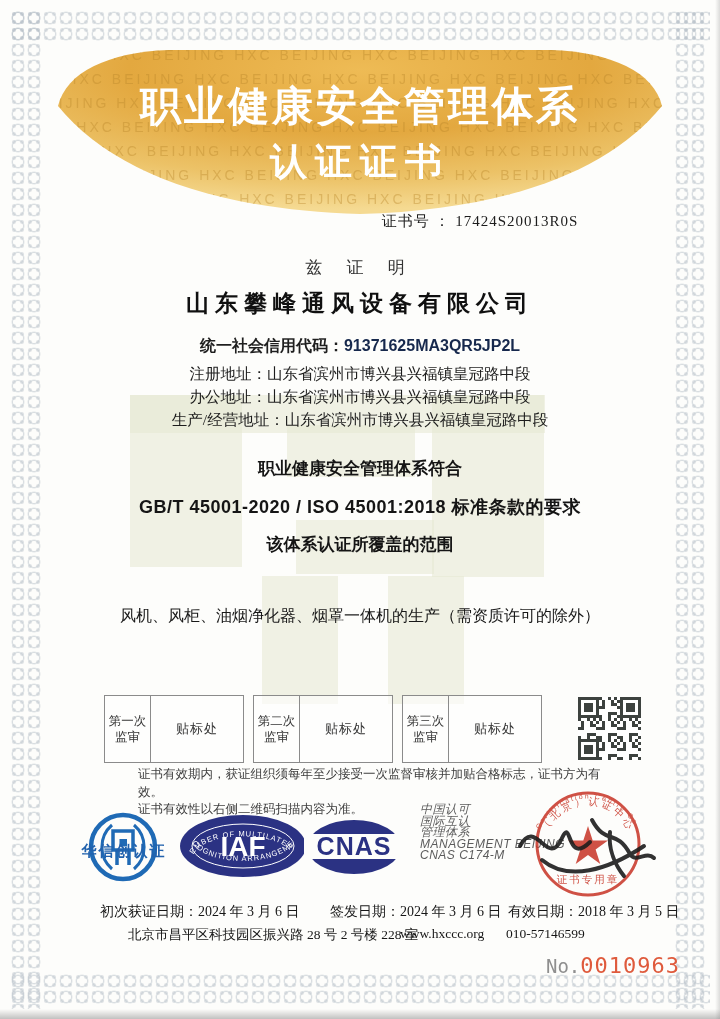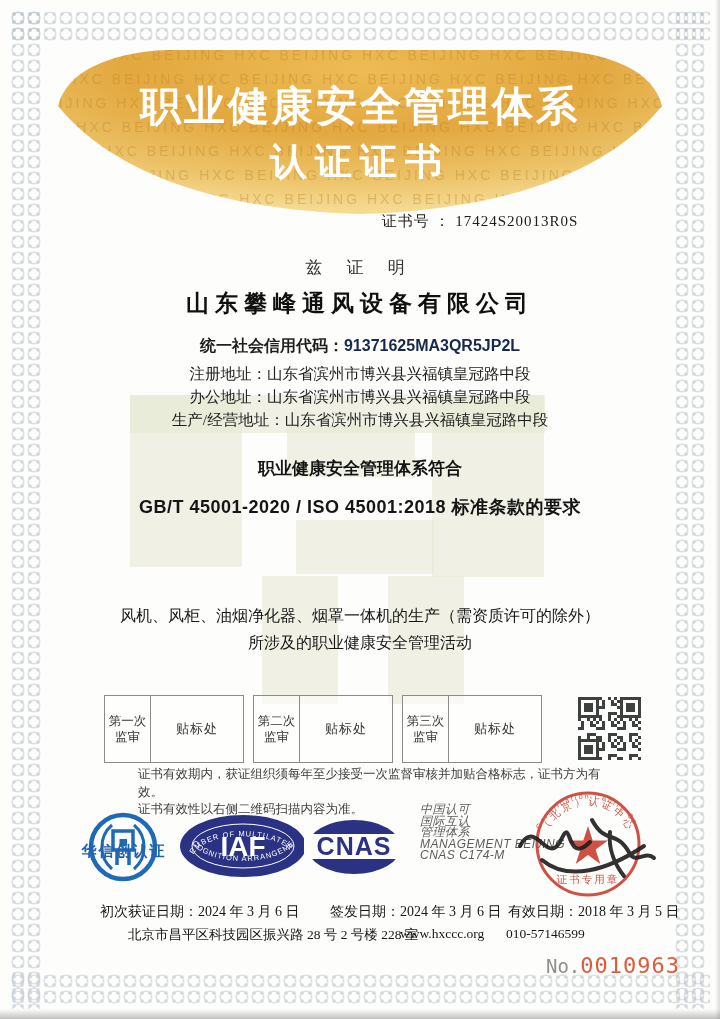--- a/index.html
+++ b/index.html
@@ -133,23 +133,23 @@
   <div class="centerline credit">
     <span>统一社会信用代码：</span><span class="val">91371625MA3QR5JP2L</span>
   </div>
   <div class="centerline addr-wrap">
     <div class="addr">注册地址：山东省滨州市博兴县兴福镇皇冠路中段</div>
     <div class="addr">办公地址：山东省滨州市博兴县兴福镇皇冠路中段</div>
     <div class="addr">生产/经营地址：山东省滨州市博兴县兴福镇皇冠路中段</div>
   </div>
   <div class="centerline conform">职业健康安全管理体系符合</div>
   <div class="centerline standard">GB/T 45001-2020 / ISO 45001:2018 标准条款的要求</div>
+  <div class="centerline scope-head">该体系认证所覆盖的范围</div>
   <div class="centerline scope">
     <div>风机、风柜、油烟净化器、烟罩一体机的生产（需资质许可的除外）</div>
-    <div>所涉及的职业健康安全管理活动</div>
   </div>
 
   <div class="audit">
     <div class="audit-box">
       <div class="audit-round">
         <span>第一次</span>
         <span>监审</span>
       </div>
       <div class="audit-sticker">贴标处</div>
     </div>

